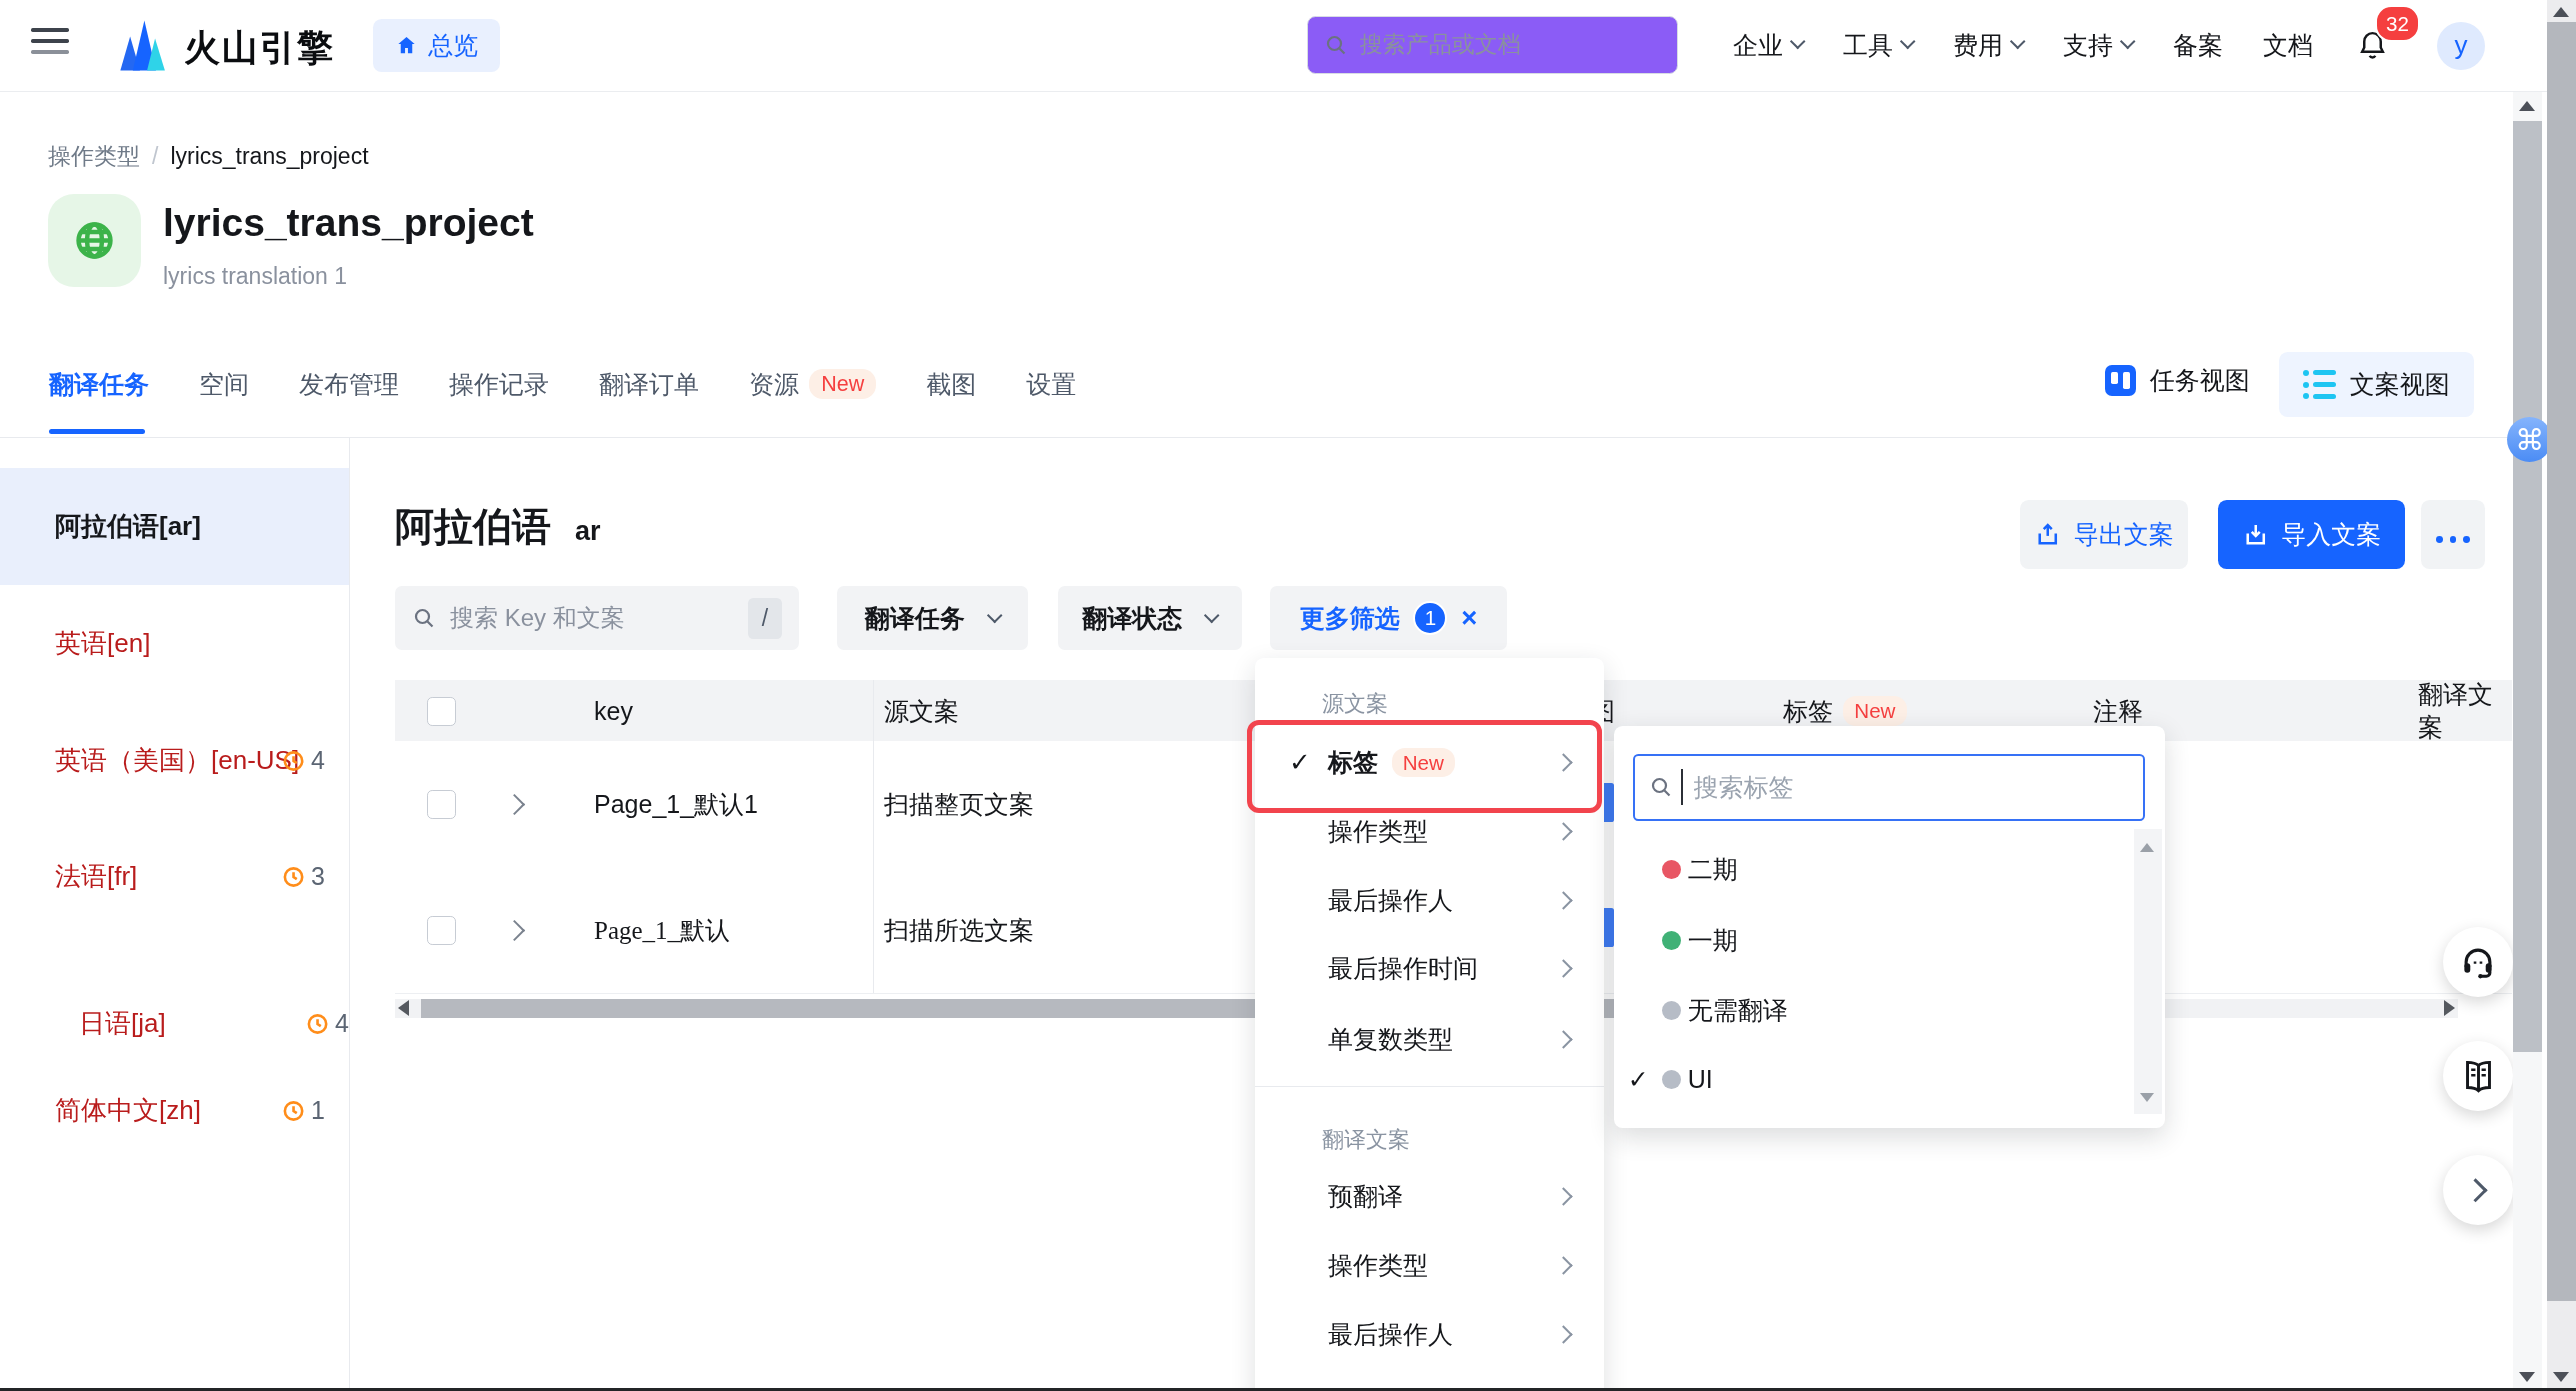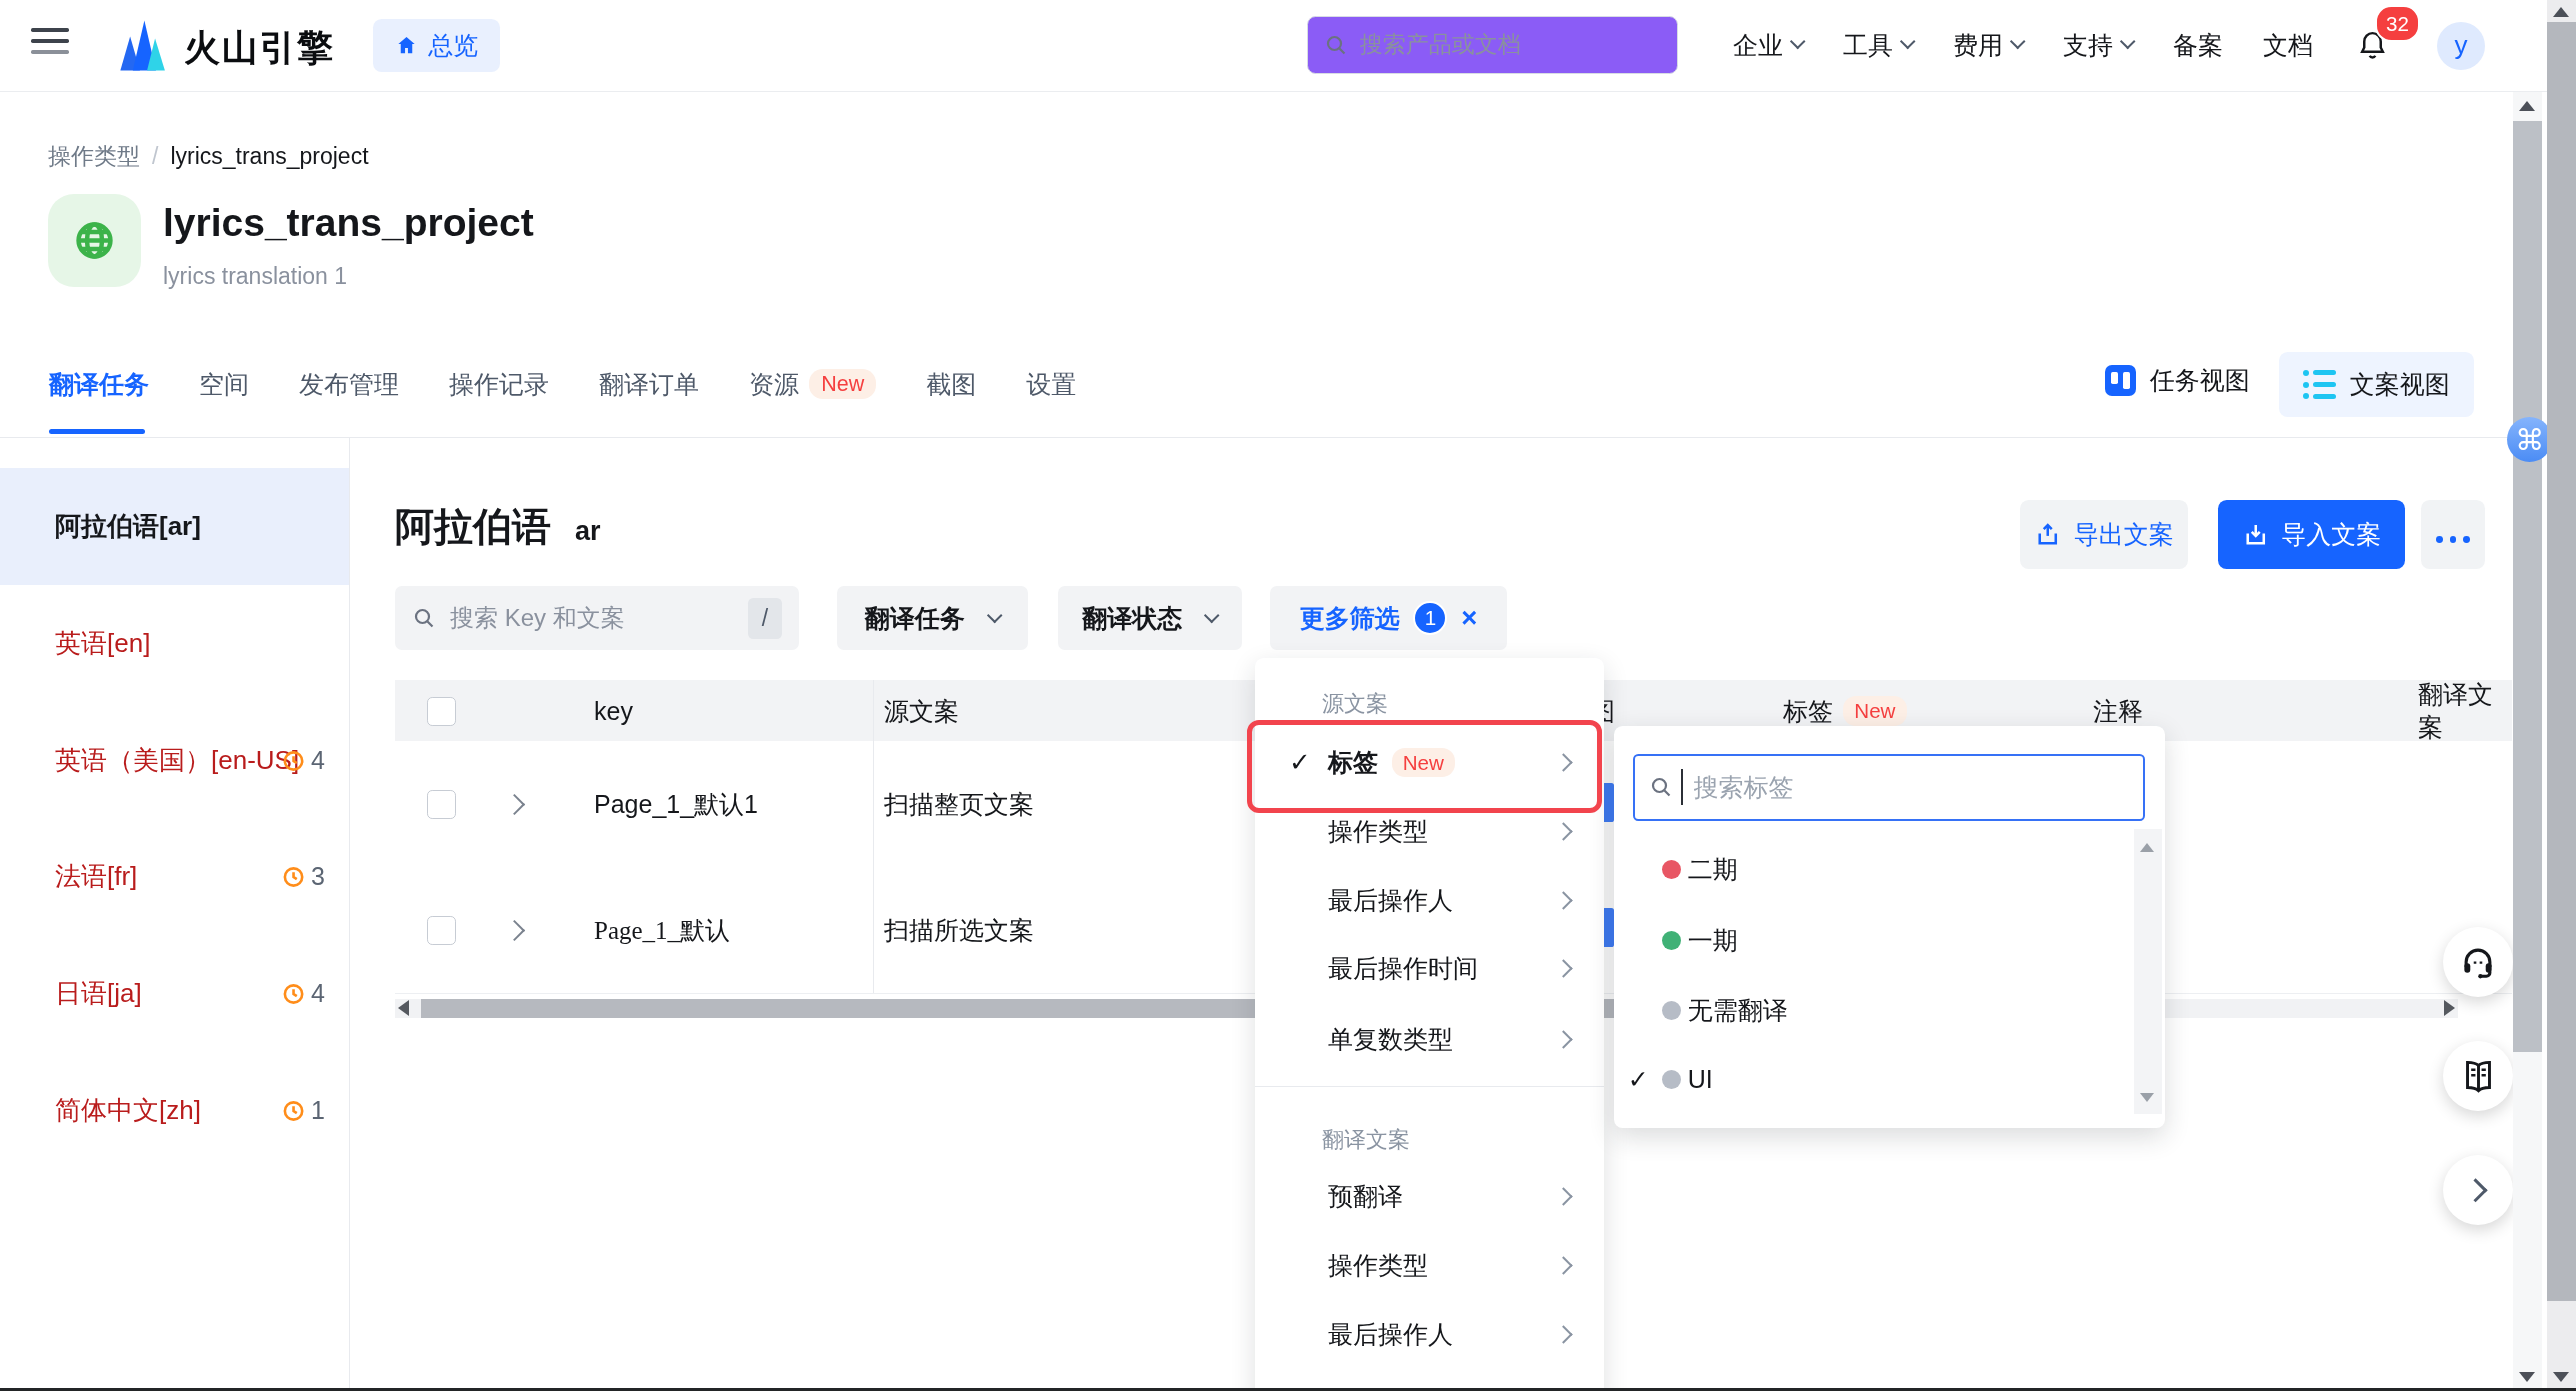--- a/index.html
+++ b/index.html
@@ -290,21 +290,21 @@
     <div class="sitem" style="top:380px;">
       <span class="lbl">法语[fr]</span>
       <span class="scount">
         <svg width="26" height="26" viewBox="0 0 24 24" fill="none" stroke="currentColor" stroke-width="2.4">
             <circle cx="12.5" cy="12" r="8"></circle>
             <path d="M12.5 7.5V12l3 2"></path>
           </svg>
         <span>3</span>
       </span>
     </div>
-    <div class="sitem" style="top:497px;">
+    <div class="sitem" style="top:527px;margin-left:24px;">
       <span class="lbl">日语[ja]</span>
       <span class="scount">
         <svg width="26" height="26" viewBox="0 0 24 24" fill="none" stroke="currentColor" stroke-width="2.4">
             <circle cx="12.5" cy="12" r="8"></circle>
             <path d="M12.5 7.5V12l3 2"></path>
           </svg>
         <span>4</span>
       </span>
     </div>
     <div class="sitem" style="top:614px;">

